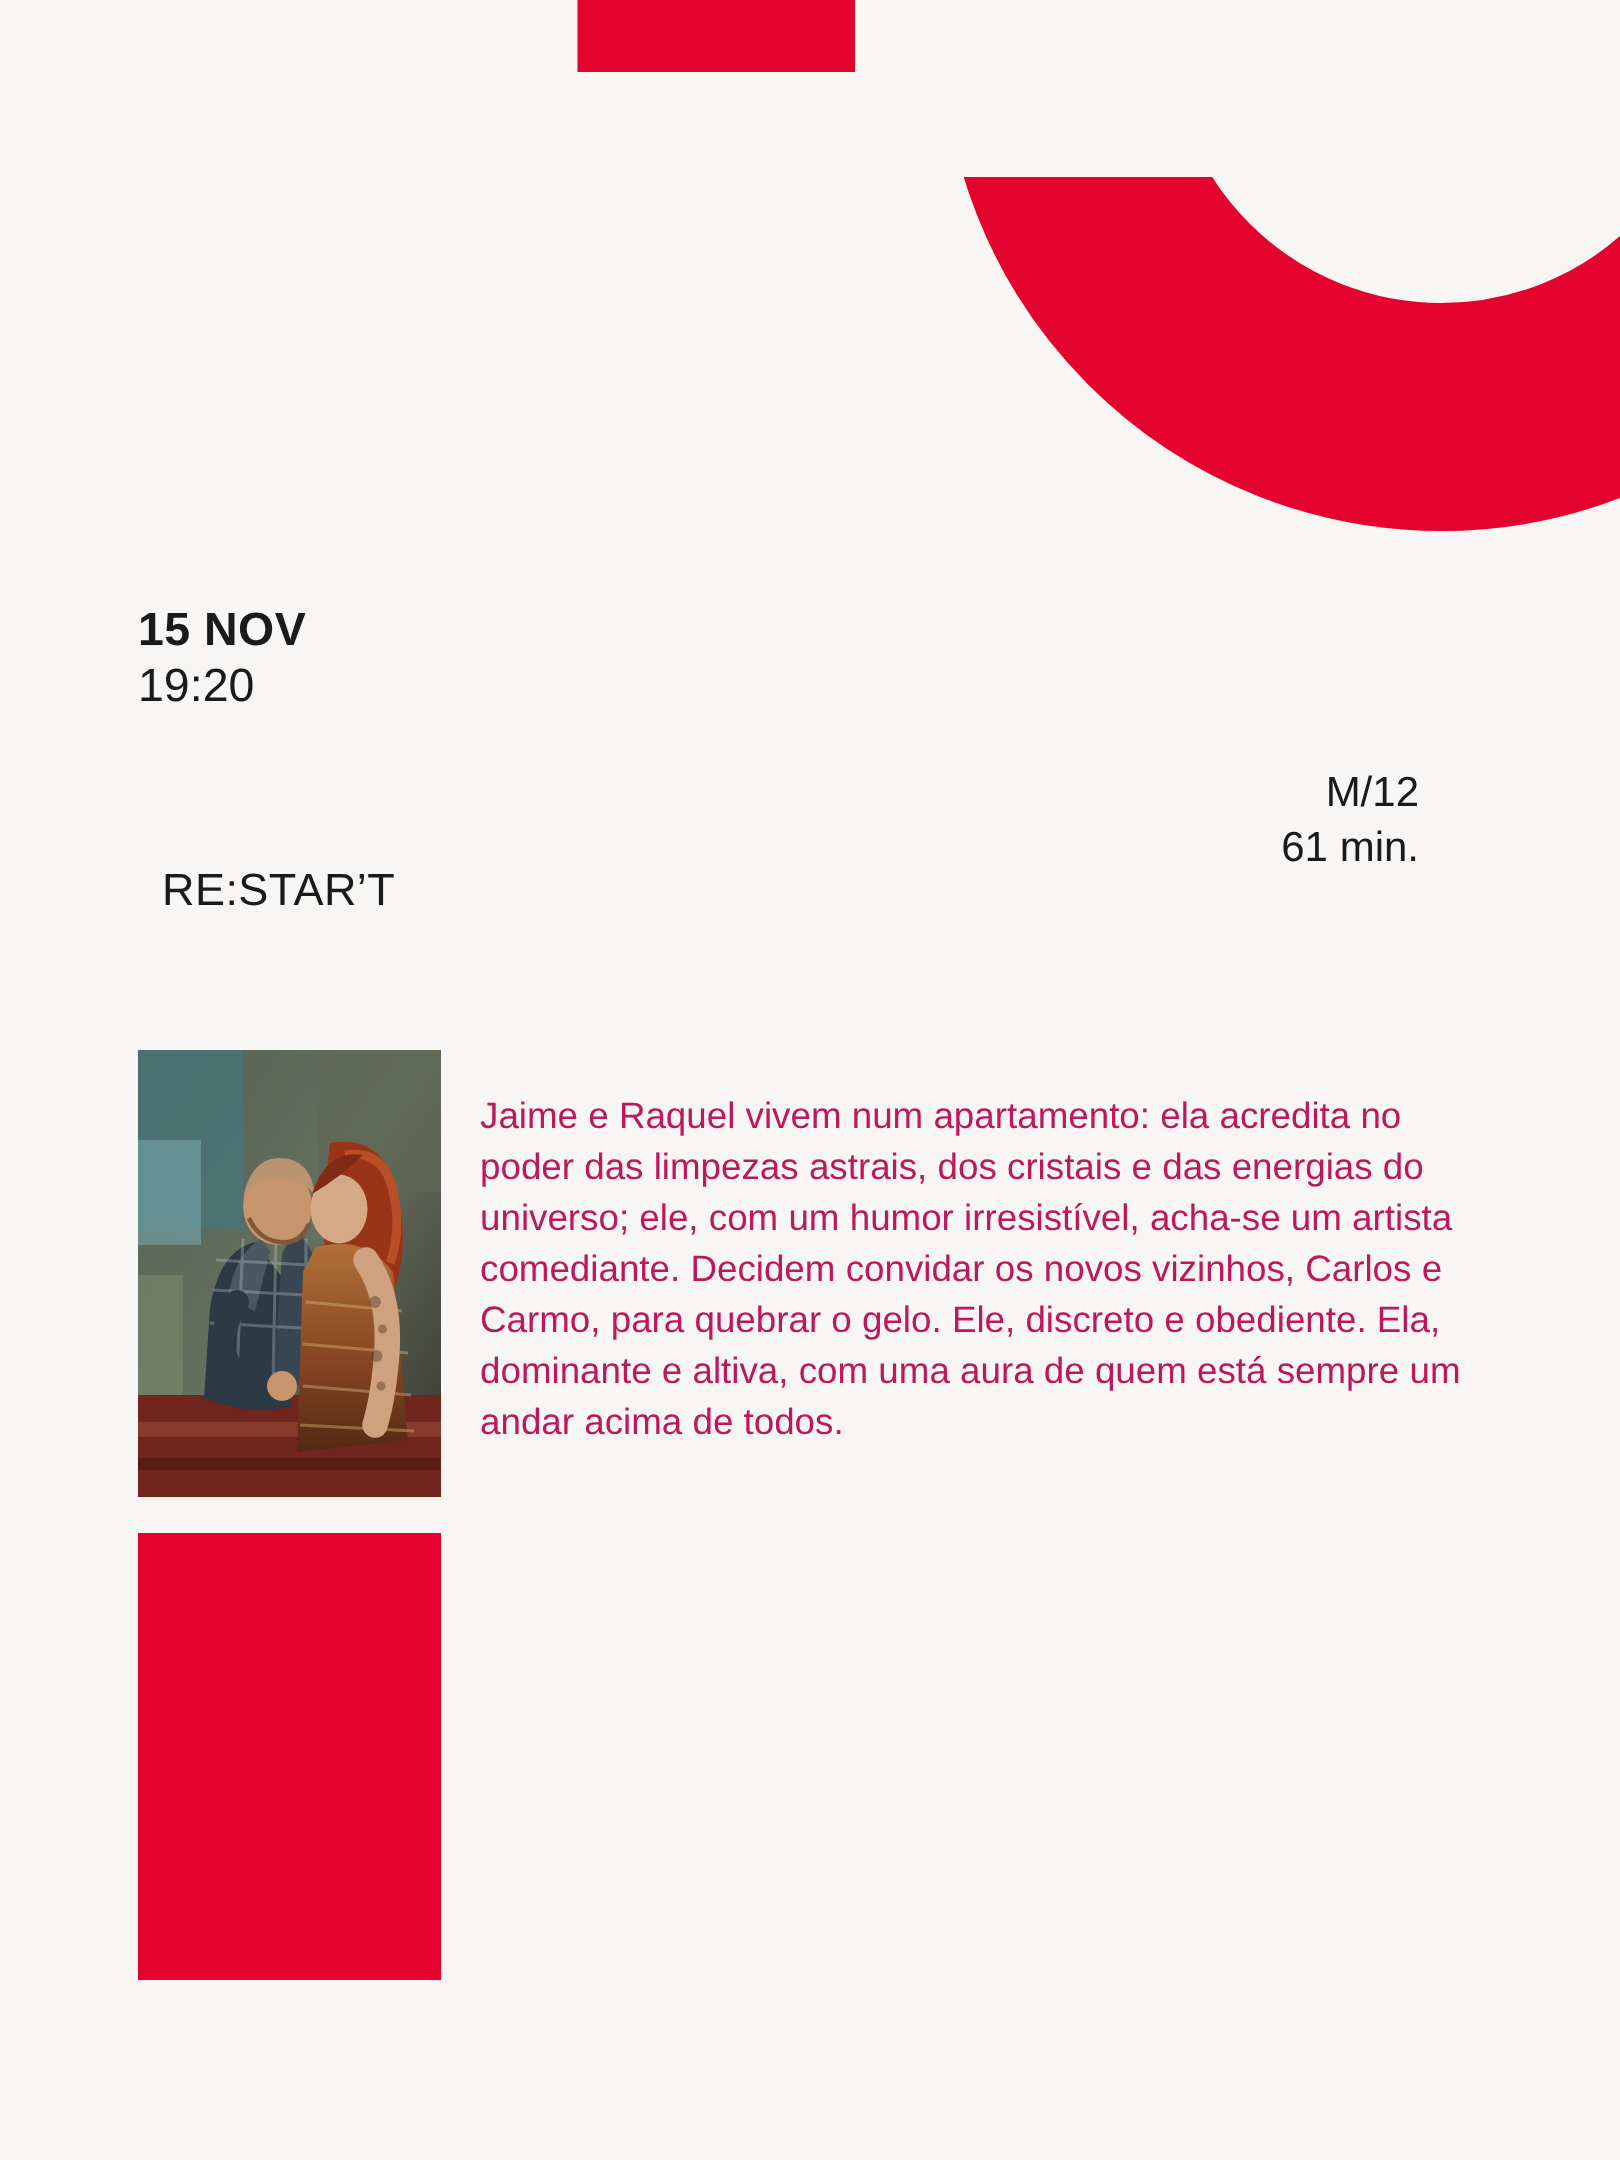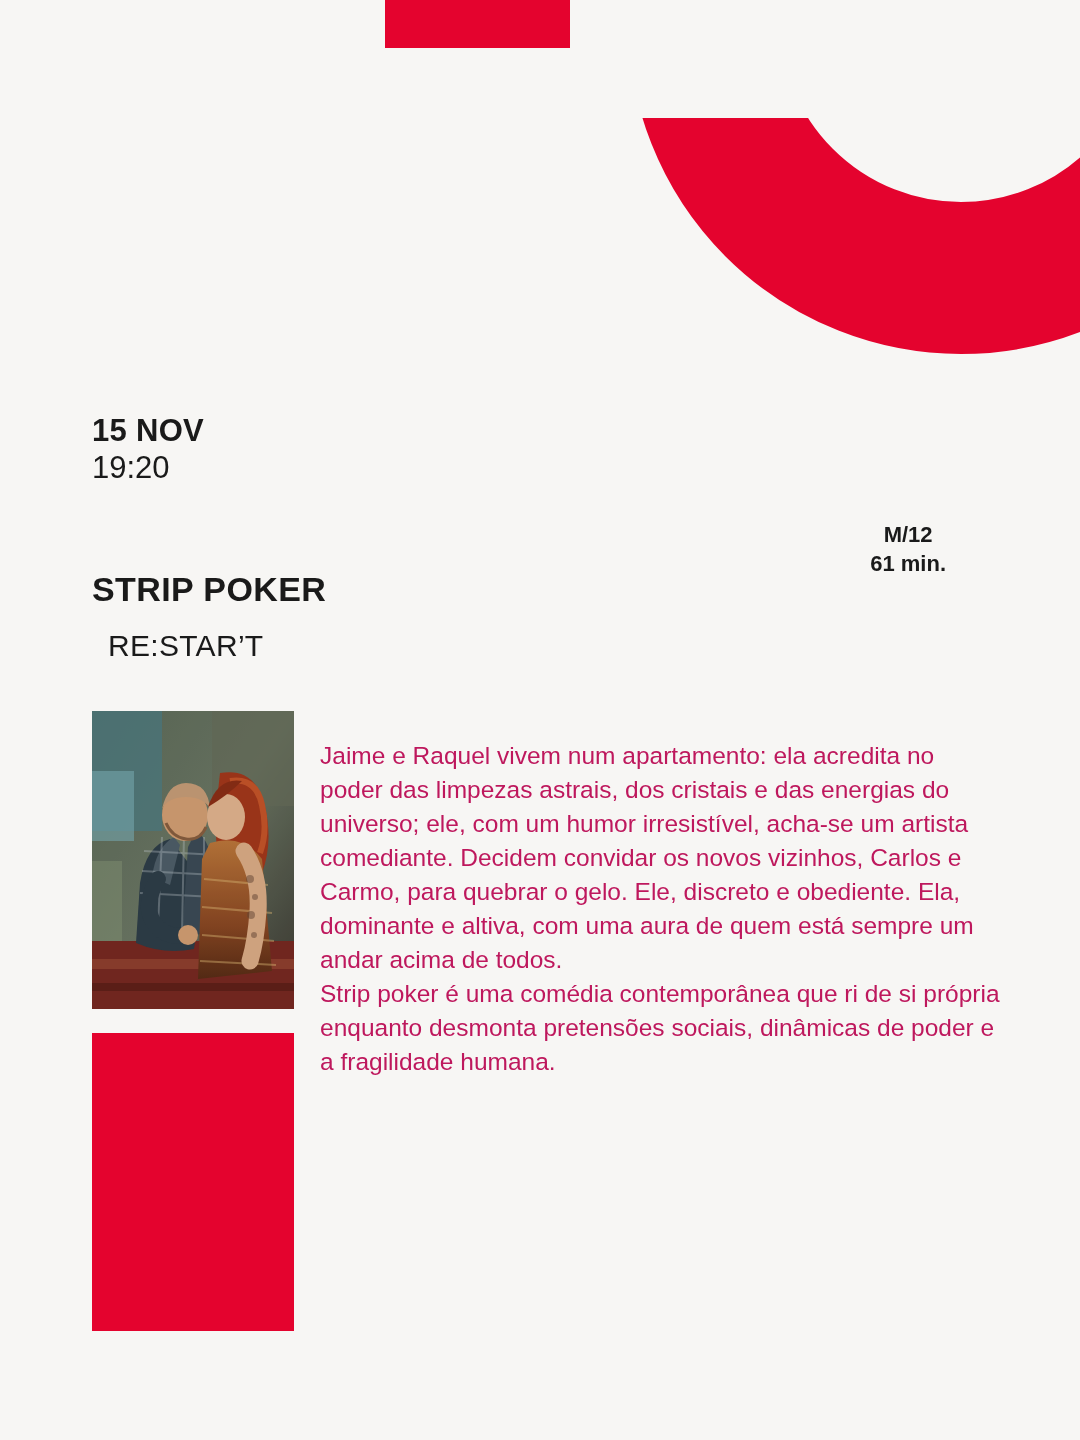--- a/index.html
+++ b/index.html
@@ -41,21 +41,21 @@
     top: -312px;
     width: 360px;
     height: 430px;
     background: #f7f6f4;
   }
 
   
   .content {
     position: absolute;
     left: 0;
-    top: 17px;
+    top: 6px;
     width: 1080px;
     height: 1160px;
   }
 
   .date-block {
     position: absolute;
     left: 92px;
     top: 396px;
   }
   .date-day {
@@ -70,25 +70,24 @@
     font-weight: normal;
     line-height: 1.18;
     margin: 0;
     color: #1a1a1a;
   }
 
   .rating-block {
     position: absolute;
     right: 134px;
     top: 503px;
-    text-align: center;
-    font-size: 22px;
+    text-align: right;
+    font-size: 28px;
     line-height: 1.33;
     color: #1a1a1a;
-    font-weight: bold;
   }
 
   .title-block {
     position: absolute;
     left: 92px;
     top: 552px;
   }
   .show-title {
     font-size: 34px;
     font-weight: bold;
@@ -152,21 +151,20 @@
     <p class="date-day">15 NOV</p>
     <p class="date-time">19:20</p>
   </div>
 
   <div class="rating-block">
     <div>M/12</div>
     <div>61 min.</div>
   </div>
 
   <div class="title-block">
-    <h1 class="show-title">STRIP POKER</h1>
     <p class="company-name">RE:STAR’T</p>
   </div>
 
   <div class="photo">
     <svg width="202" height="298" viewBox="0 0 202 298" xmlns="http://www.w3.org/2000/svg">
       <defs>
         <linearGradient id="bg" x1="0" y1="0" x2="1" y2="1">
           <stop offset="0%" stop-color="#5d6b5a"></stop>
           <stop offset="50%" stop-color="#6e7a66"></stop>
           <stop offset="100%" stop-color="#3d3a33"></stop>
@@ -231,16 +229,15 @@
       </g>
 
       <rect width="202" height="298" fill="#000" opacity="0.08"></rect>
     </svg>
   </div>
 
   <div class="red-block"></div>
 
   <div class="description">
     <p>Jaime e Raquel vivem num apartamento: ela acredita no poder das limpezas astrais, dos cristais e das energias do universo; ele, com um humor irresistível, acha-se um artista comediante. Decidem convidar os novos vizinhos, Carlos e Carmo, para quebrar o gelo. Ele, discreto e obediente. Ela, dominante e altiva, com uma aura de quem está sempre um andar acima de todos.</p>
-    <p>Strip poker é uma comédia contemporânea que ri de si própria enquanto desmonta pretensões sociais, dinâmicas de poder e a fragilidade humana.</p>
   </div>
 
 </div>
 
 </body></html>

